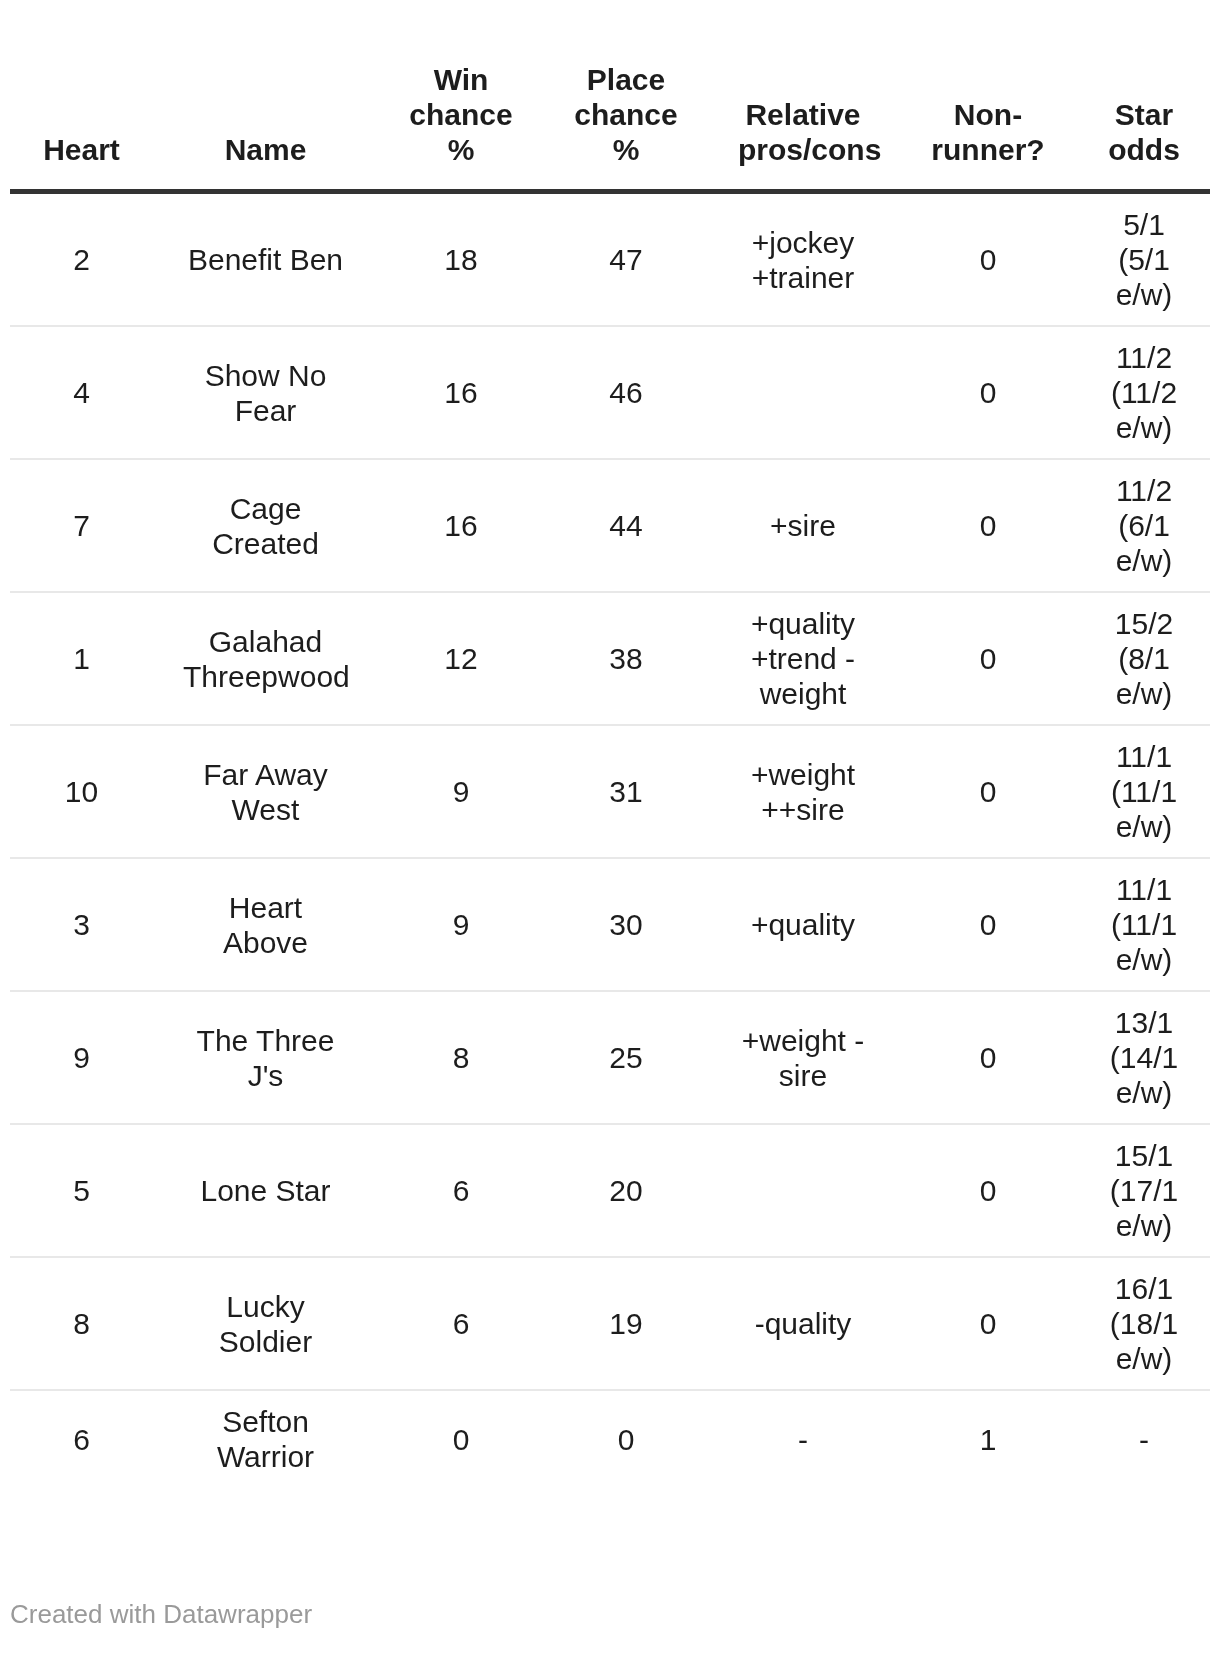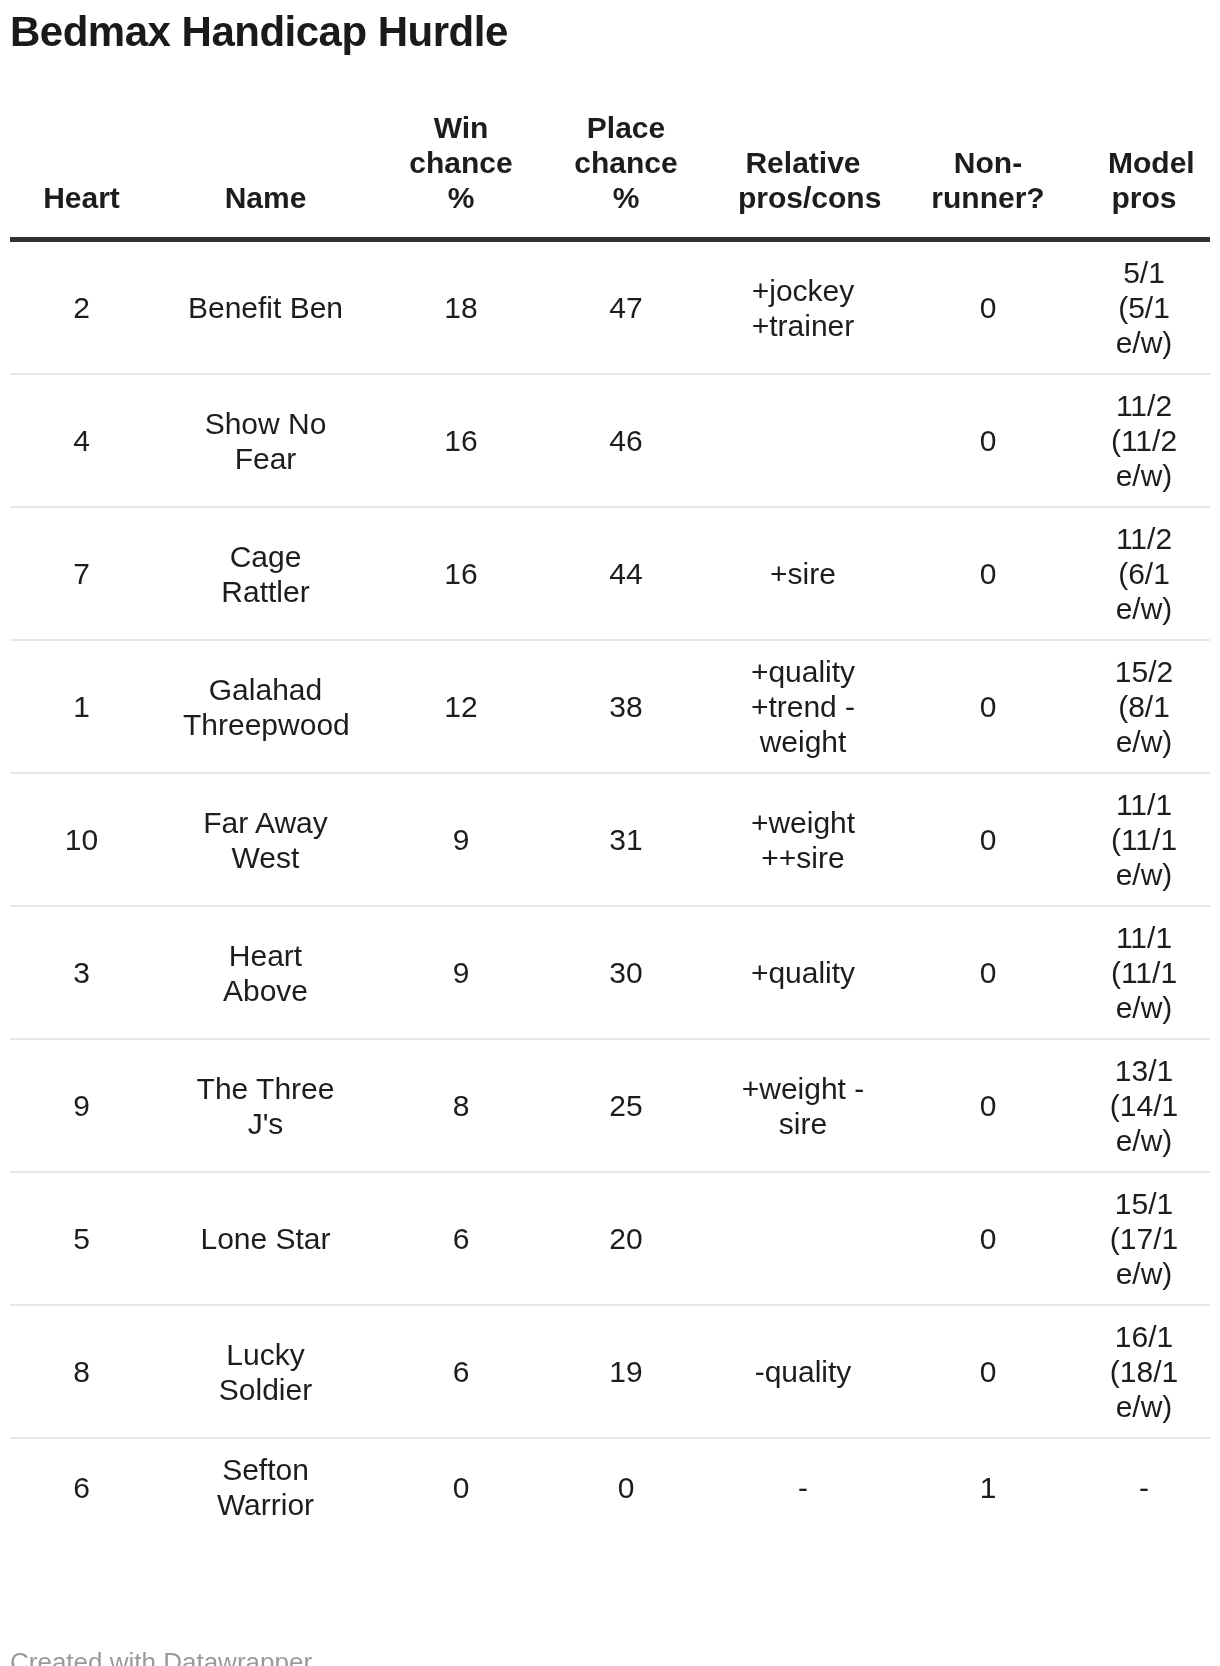--- a/index.html
+++ b/index.html
@@ -58,41 +58,40 @@
     margin-top: 112px;
     font-size: 26px;
     line-height: 30px;
     color: var(--footer-text, #9a9a9a);
   }
 </style>
 </head>
 <body>
 
 <div class="chart" style="--bg: #ffffff; --text: #1d1d1d; --header-border: #333333; --row-border: #e8e8e8; --footer-text: #9a9a9a;">
-  <h1 class="title">Bedmax Handicap Hurdle</h1>
 
   <table class="dw-table">
     <colgroup>
       <col class="c1">
         <col class="c2">
         <col class="c3">
         <col class="c4">
         <col class="c5">
         <col class="c6">
         <col class="c7">
     </colgroup>
     <thead>
       <tr>
           <th class="ar">Heart</th>
           <th class="al">Name</th>
           <th class="ar">Win chance %</th>
           <th class="ar">Place chance %</th>
           <th class="al">Relative pros/cons</th>
           <th class="ar">Non-runner?</th>
-          <th class="al">Model pros</th>
+          <th class="al">Star odds</th>
         </tr>
     </thead>
     <tbody>
         <tr>
           <td class="ar">2</td>
           <td class="al">Benefit Ben</td>
           <td class="ar">18</td>
           <td class="ar">47</td>
           <td class="al">+jockey +trainer</td>
           <td class="ar">0</td>
@@ -102,21 +101,21 @@
           <td class="ar">4</td>
           <td class="al">Show No Fear</td>
           <td class="ar">16</td>
           <td class="ar">46</td>
           <td class="al"></td>
           <td class="ar">0</td>
           <td class="al">11/2 (11/2 e/w)</td>
         </tr>
         <tr>
           <td class="ar">7</td>
-          <td class="al">Cage Rattler</td>
+          <td class="al">Cage Created</td>
           <td class="ar">16</td>
           <td class="ar">44</td>
           <td class="al">+sire</td>
           <td class="ar">0</td>
           <td class="al">11/2 (6/1 e/w)</td>
         </tr>
         <tr>
           <td class="ar">1</td>
           <td class="al">Galahad Threepwood</td>
           <td class="ar">12</td>

